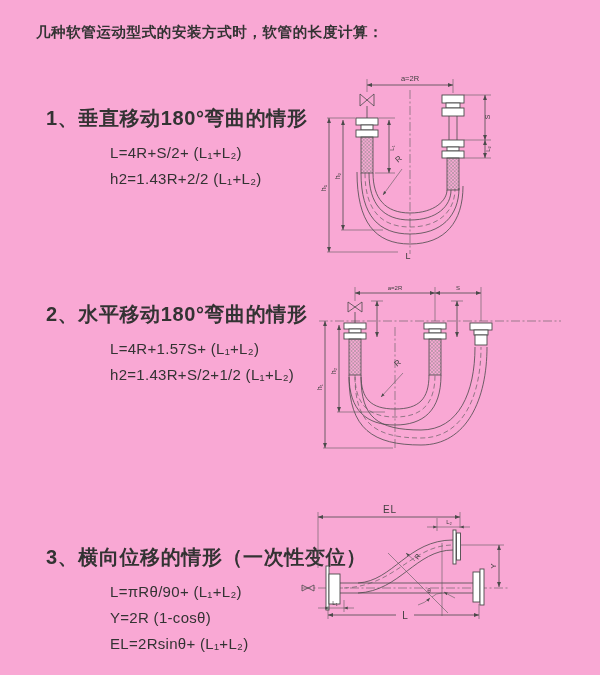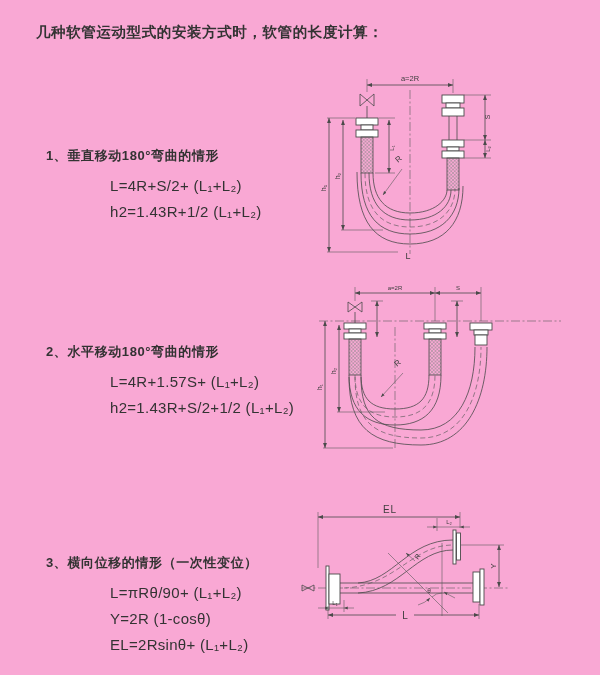--- a/index.html
+++ b/index.html
@@ -6,22 +6,22 @@
   .page{
     position:relative;width:600px;height:675px;background:#f9a8d4;
     font-family:"Liberation Sans","DejaVu Sans",sans-serif;color:#333333;overflow:hidden;
   }
   .title{
     position:absolute;left:36px;top:23px;font-size:14.5px;font-weight:bold;letter-spacing:0.6px;
   }
   .section{position:absolute;left:46px;}
   #s1{top:105px}
   #s2{top:301px}
-  #s3{top:512px}
-  .heading{font-size:13px;font-weight:bold;letter-spacing:0.6px;margin-top:42px;}
+  #s3{top:544px}
+  .heading{font-size:20px;font-weight:bold;letter-spacing:0.6px;}
   .formulas{margin:8px 0 0 28px;font-size:15px;line-height:26px;letter-spacing:0.3px;}
   .fline{white-space:pre;margin-left:36px;}
   svg{position:absolute;overflow:visible;}
   #d1{left:313px;top:68px;}
   #d2{left:313px;top:281px;}
   #d3{left:298px;top:498px;}
   svg text{font-family:"Liberation Sans","DejaVu Sans",sans-serif;fill:#3d3d3d;}
   .ln{stroke:#4a4a4a;stroke-width:0.8;fill:none;}
   .thin{stroke:#5a5a5a;stroke-width:0.6;fill:none;}
   .blk{stroke:#4a4a4a;stroke-width:0.9;fill:#ffffff;}
@@ -32,21 +32,21 @@
 <body>
 
 <div class="page">
 
   <div class="title">几种软管运动型式的安装方式时，软管的长度计算：</div>
 
   <div class="section" id="s1">
     <div class="heading">1、垂直移动180°弯曲的情形</div>
     <div class="formulas">
       <div class="fline">L=4R+S/2+ (L₁+L₂)</div>
-      <div class="fline">h2=1.43R+1/2 (L₁+L₂)</div>
+      <div class="fline">h2=1.43R+2/2 (L₁+L₂)</div>
     </div>
   </div>
 
   <div class="section" id="s2">
     <div class="heading">2、水平移动180°弯曲的情形</div>
     <div class="formulas">
       <div class="fline">L=4R+1.57S+ (L₁+L₂)</div>
       <div class="fline">h2=1.43R+S/2+1/2 (L₁+L₂)</div>
     </div>
   </div>

